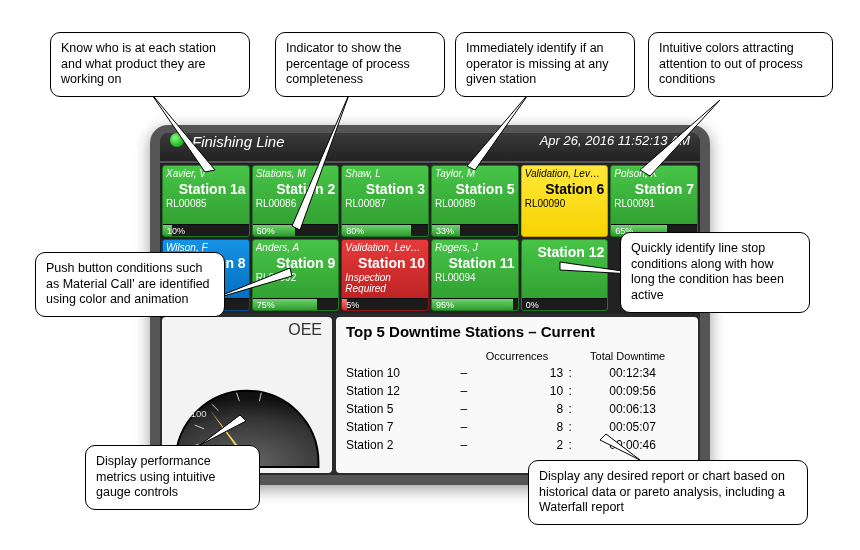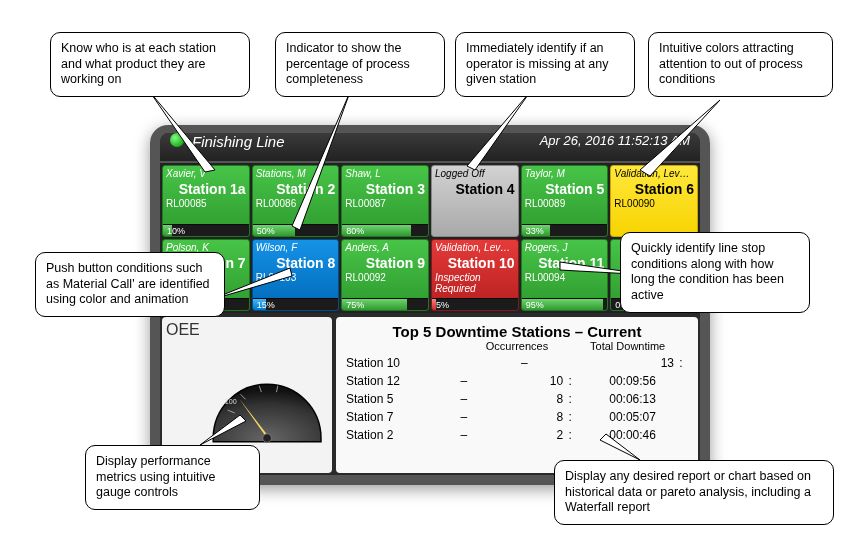--- a/index.html
+++ b/index.html
@@ -90,32 +90,32 @@
   
   .lower {
     position: absolute; left: 2px; right: 2px; top: 184px; bottom: 2px;
     display: flex; gap: 4px;
   }
   .gauge-box {
     width: 170px;
     background: #f3f3f3;
     border-radius: 4px;
     padding: 4px;
-    display: flex; 
+    display: flex; flex-direction: column;
   }
   .gauge-title { text-align: right; font-size: 16px; color: #333; padding-right: 6px; margin-bottom: 2px; }
   .gauge-svg { flex: 1; }
 
   .report-box {
     flex: 1;
     background: #f9f9f9;
     border-radius: 4px;
     padding: 6px 10px;
   }
-  .report-title { font-weight: 700; font-size: 15px; text-align: center; margin-bottom: 0; }
+  .report-title { font-weight: 700; font-size: 15px; margin-bottom: 10px; }
   .report-hdr { display: flex; font-size: 11px; font-weight: 400; margin-bottom: 2px; }
   .report-hdr .c1 { flex: 1.2; }
   .report-hdr .c2 { flex: 1; text-align: center; }
   .report-hdr .c3 { flex: 1.2; text-align: center; }
   .report-row { display: flex; font-size: 12px; line-height: 18px; }
   .report-row .c1 { flex: 1.2; }
   .report-row .dash { width: 14px; text-align: center; }
   .report-row .c2 { flex: 1; text-align: right; }
   .report-row .sep { width: 14px; text-align: center; }
   .report-row .c3 { flex: 1.2; text-align: center; }
@@ -165,25 +165,20 @@
           </div>
         </div>
         <div class="station st-green">
           <div class="st-op">Shaw, L</div>
           <div class="st-name">Station 3</div>
           <div class="st-prod">RL00087</div>
           <div class="st-bar">
             <div class="st-bar-fill" style="width: 80%;"></div>
             <div class="st-bar-txt">80%</div>
           </div>
-        </div>
-        <div class="station st-grey">
-          <div class="st-op">Logged Off</div>
-          <div class="st-name">Station 4</div>
-          <div class="st-prod"></div>
         </div>
         <div class="station st-green">
           <div class="st-op">Taylor, M</div>
           <div class="st-name">Station 5</div>
           <div class="st-prod">RL00089</div>
           <div class="st-bar">
             <div class="st-bar-fill" style="width: 33%;"></div>
             <div class="st-bar-txt">33%</div>
           </div>
         </div>
@@ -284,20 +279,21 @@
           <div class="c1"></div>
           <div class="c2">Occurrences</div>
           <div class="c3">Total Downtime</div>
         </div>
         <div id="report-rows">
             <div class="report-row">
               <div class="c1">Station 10</div>
               <div class="dash">–</div>
               <div class="c2">13</div>
               <div class="sep">:</div>
+              <div class="c3">00:12:34</div>
             </div>
             <div class="report-row">
               <div class="c1">Station 12</div>
               <div class="dash">–</div>
               <div class="c2">10</div>
               <div class="sep">:</div>
               <div class="c3">00:09:56</div>
             </div>
             <div class="report-row">
               <div class="c1">Station 5</div>
@@ -328,21 +324,21 @@
   </div>
 </div>
 
 <div class="callout" style="left:50px;  top:32px;  max-width:200px">Know who is at each station and what product they are working on</div>
 <div class="callout" style="left:275px; top:32px;  max-width:170px">Indicator to show the percentage of process completeness</div>
 <div class="callout" style="left:455px; top:32px;  max-width:180px">Immediately identify if an operator is missing at any given station</div>
 <div class="callout" style="left:648px; top:32px;  max-width:185px">Intuitive colors attracting attention to out of process conditions</div>
 <div class="callout" style="left:35px;  top:252px; max-width:190px">Push button conditions such as Material Call' are identified using color and animation</div>
 <div class="callout" style="left:620px; top:232px; max-width:190px">Quickly identify line stop conditions along with how long the condition has been active</div>
 <div class="callout" style="left:85px;  top:445px; max-width:175px">Display performance metrics using intuitive gauge controls</div>
-<div class="callout" style="left:554px; top:460px; max-width:280px">Display any desired report or chart based on historical data or pareto analysis, including a Waterfall report</div>
+<div class="callout" style="left:528px; top:460px; max-width:280px">Display any desired report or chart based on historical data or pareto analysis, including a Waterfall report</div>
 
 <svg style="position:absolute; left:0; top:0; width:860px; height:550px; pointer-events:none; z-index:48">
   <g stroke="#000" stroke-width="1" fill="#fff">
     <path d="M 150 92 L 215 170 L 205 172 Z"></path>
     <path d="M 350 92 L 300 230 L 292 226 Z"></path>
     <path d="M 530 92 L 475 170 L 467 166 Z"></path>
     <path d="M 720 100 L 640 170 L 650 176 Z"></path>
     <path d="M 210 300 L 290 268 L 292 276 Z"></path>
     <path d="M 650 275 L 560 270 L 560 262 Z"></path>
     <path d="M 200 445 L 240 415 L 246 421 Z"></path>

